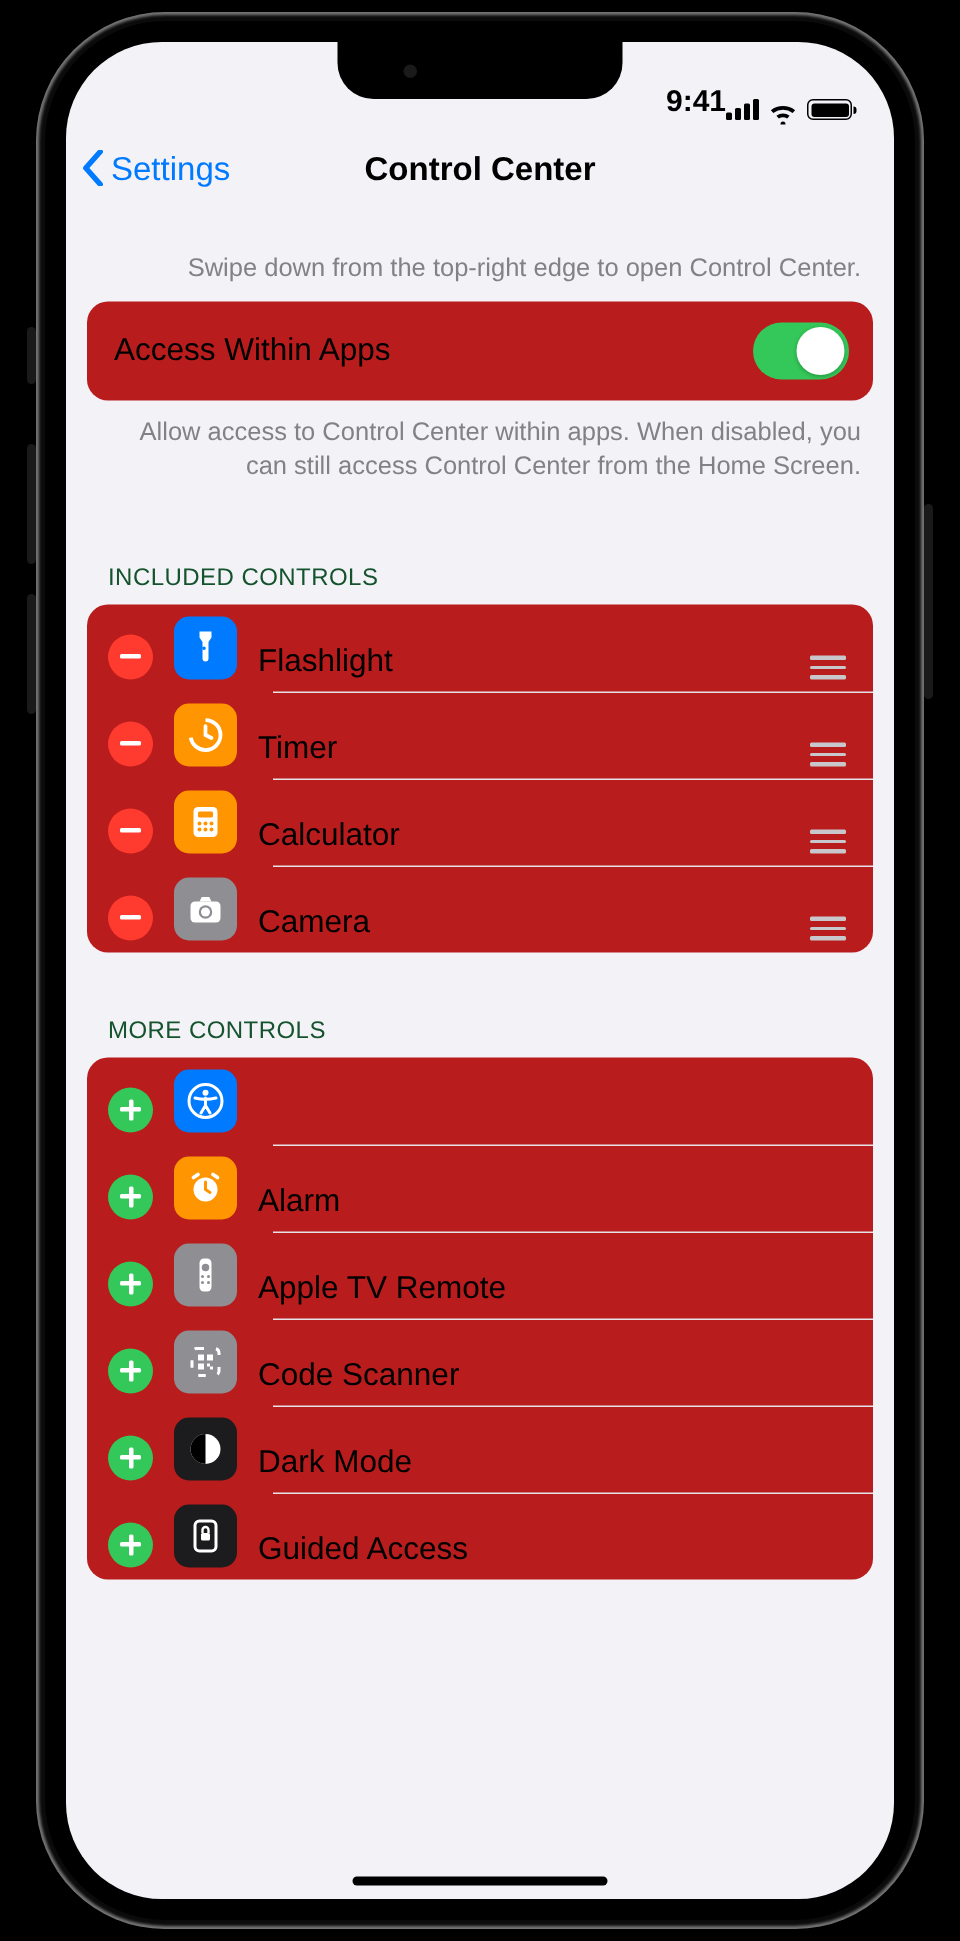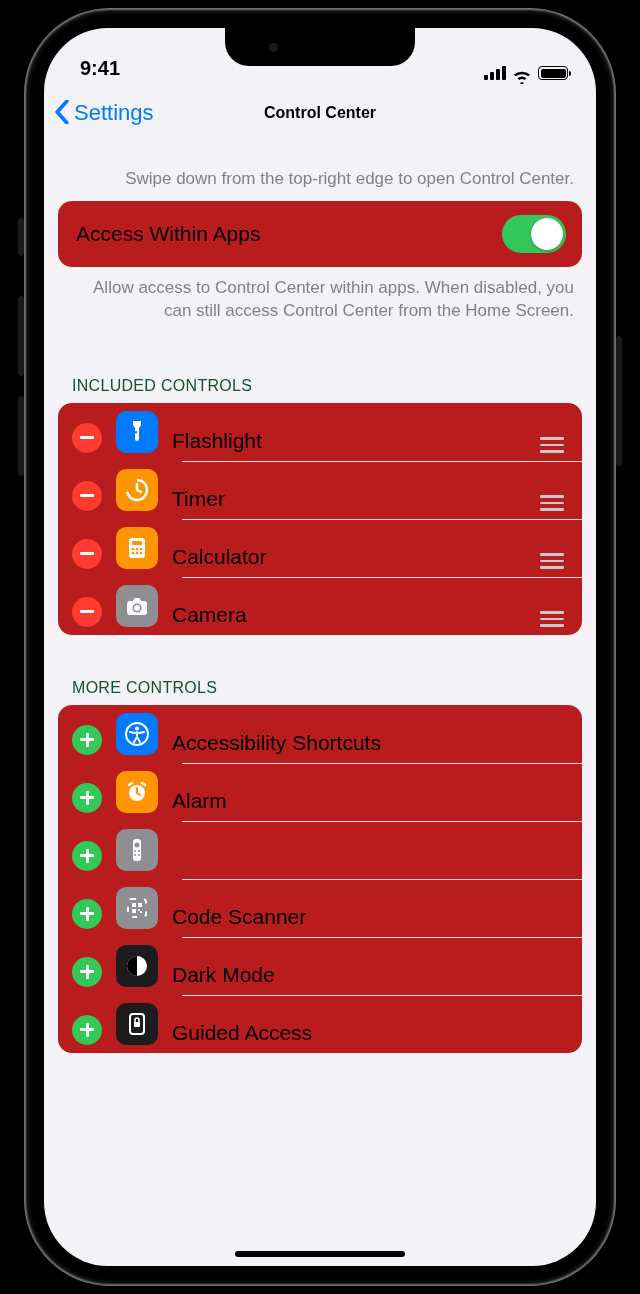--- a/index.html
+++ b/index.html
@@ -54,21 +54,21 @@
     
     .side-btn { position:absolute; background:#1a1a1a; border-radius:4px; }
     .sb1{ left:18px; top:218px; width:6px; height:38px; }
     .sb2{ left:18px; top:296px; width:6px; height:80px; }
     .sb3{ left:18px; top:396px; width:6px; height:80px; }
     .sb4{ right:18px; top:336px; width:6px; height:130px; }
 
     
     .status-bar {
       height: 54px;
-      display:flex; justify-content:space-between; align-items:flex-end;
+      display:flex; justify-content:flex-end; align-items:flex-end;
       padding: 0 28px 2px 36px;
       font-size: 20px; font-weight:600;
     }
     .status-right { display:flex; align-items:center; gap:6px; }
     .signal-bars { display:flex; align-items:flex-end; gap:2px; height:14px;}
     .signal-bars span{ width:4px; background:#000; border-radius:1px;}
     .signal-bars span:nth-child(1){height:5px}
     .signal-bars span:nth-child(2){height:8px}
     .signal-bars span:nth-child(3){height:11px}
     .signal-bars span:nth-child(4){height:14px}
@@ -82,21 +82,21 @@
       display:flex; align-items:center; justify-content:center;
       height: 62px; position:relative;
       font-size: 22px;
     }
     .nav-back{
       position:absolute; left:10px; top:50%; transform:translateY(-50%);
       display:flex; align-items:flex-start; gap:4px;
       color:#007aff; font-size:22px; cursor:pointer;
     }
     .nav-back svg{ width:16px; height:24px; }
-    .nav-title{ font-weight:600; font-size:16px; }
+    .nav-title{ font-weight:600; font-size:22px; }
 
     .scroll-area{
       position:absolute; left:0; right:0; top:116px; bottom:0; overflow:hidden;
     }
 
     .hint-text, .footer-text {
       color:#818187; font-size:17px; line-height:1.35;
       padding: 24px 22px 10px 22px;
       text-align: right;
     }
@@ -287,21 +287,20 @@
       <div class="cell-group" id="more-group">
             <div class="control-row">
               <div class="action-btn action-add">
                 <div class="plus"></div>
               </div>
               <div class="app-icon icon-blue">
                 <svg viewBox="0 0 26 26">
                   <use href="#ic-accessibility"></use>
                 </svg>
               </div>
-              <div class="control-label">Accessibility Shortcuts</div>
             </div>
             <div class="control-row">
               <div class="action-btn action-add">
                 <div class="plus"></div>
               </div>
               <div class="app-icon icon-orange">
                 <svg viewBox="0 0 26 26">
                   <use href="#ic-alarm"></use>
                 </svg>
               </div>
@@ -309,20 +308,21 @@
             </div>
             <div class="control-row">
               <div class="action-btn action-add">
                 <div class="plus"></div>
               </div>
               <div class="app-icon icon-gray">
                 <svg viewBox="0 0 26 26">
                   <use href="#ic-remote"></use>
                 </svg>
               </div>
+              <div class="control-label">Apple TV Remote</div>
             </div>
             <div class="control-row">
               <div class="action-btn action-add">
                 <div class="plus"></div>
               </div>
               <div class="app-icon icon-gray">
                 <svg viewBox="0 0 26 26">
                   <use href="#ic-qr"></use>
                 </svg>
               </div>

